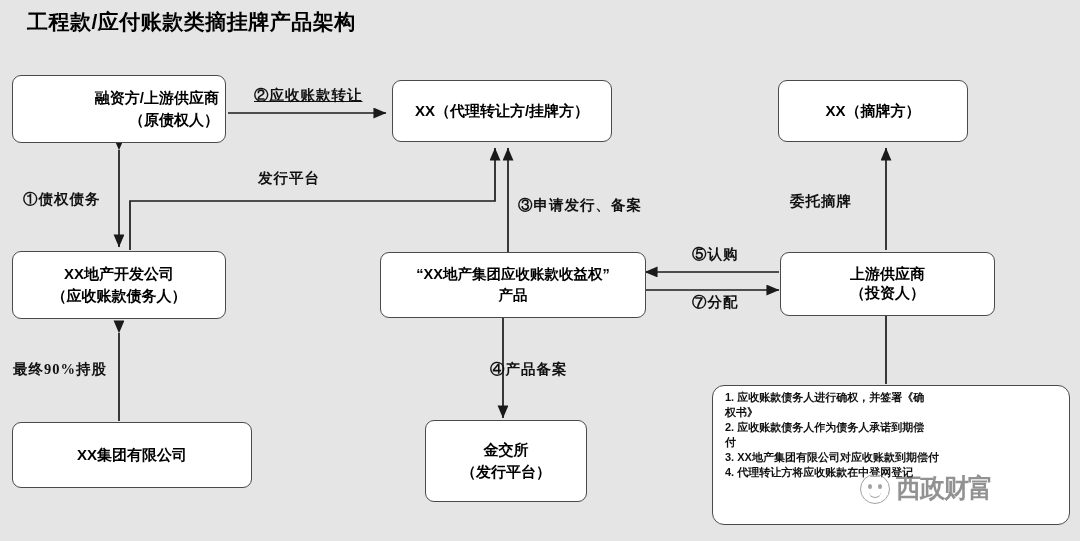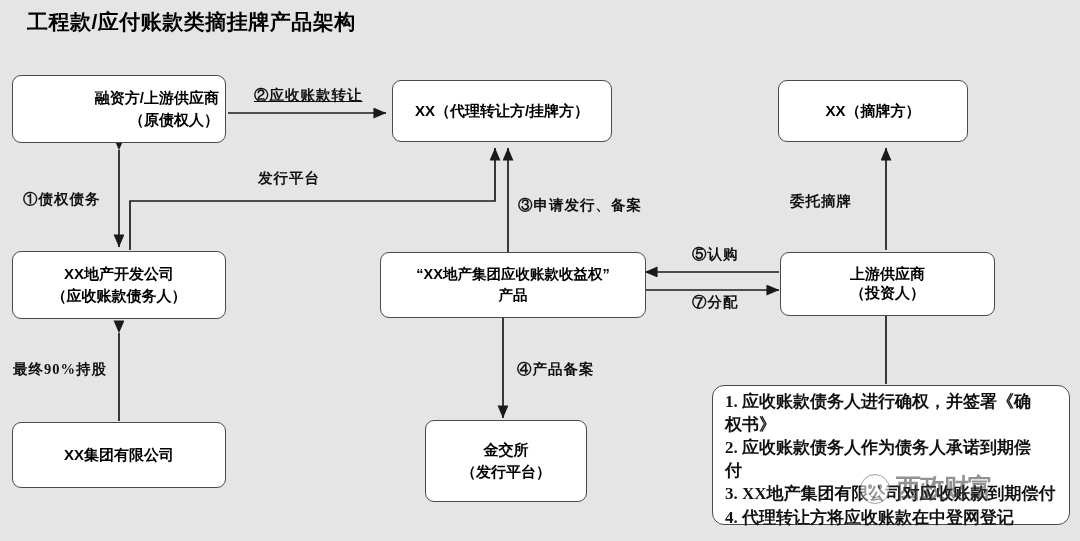--- a/index.html
+++ b/index.html
@@ -44,22 +44,22 @@
   }
   .node .ln{display:block;white-space:nowrap;}
   
   #note{
     position:absolute;
     box-sizing:border-box;
     border:1.6px solid #4a4a4a;
     border-radius:12px;
     background:#fff;
     padding:4px 10px 3px 12px;
-    font-family:Liberation Serif, serif;
-    font-size:17px;
+    font-family:Liberation Sans, sans-serif;
+    font-size:11px;
     font-weight:bold;
     line-height:1.36;
     color:#111;
   }
   #note .item{display:block;}
   
   .elabel{
     position:absolute;
     font-family:"Liberation Serif","DejaVu Serif",serif;
     font-size:14.5px;
@@ -169,36 +169,36 @@
   <div class="node" style="left:12px;  top:251px; width:214px; height:68px;">
     <span class="ln">XX地产开发公司</span>
     <span class="ln">（应收账款债务人）</span>
   </div>
 
   <div class="node" style="left:780px; top:252px; width:215px; height:64px; line-height:1.25;">
     <span class="ln">上游供应商</span>
     <span class="ln">（投资人）</span>
   </div>
 
-  <div class="node" style="left:12px;  top:422px; width:214px; height:66px;">
+  <div class="node" style="left:12px;  top:422px; width:240px; height:66px;">
     <span class="ln">XX集团有限公司</span>
   </div>
 
   <div class="node" style="left:425px; top:420px; width:162px; height:82px;">
     <span class="ln">金交所</span>
     <span class="ln">（发行平台）</span>
   </div>
 
   <div class="elabel" style="left:23px;  top:190px;">①债权债务</div>
 
   <div class="elabel" style="left:254px; top:86px;text-decoration:underline;">②应收账款转让</div>
 
   <div class="elabel" style="left:518px; top:196px;">③申请发行、备案</div>
 
-  <div class="elabel" style="left:517px; top:360px;font-family:Liberation Serif, serif;">④产品备案</div>
+  <div class="elabel" style="left:490px; top:360px;font-family:Liberation Serif, serif;">④产品备案</div>
 
   <div class="elabel" style="left:692px; top:245px;">⑤认购</div>
 
   <div class="elabel" style="left:258px; top:169px;">发行平台</div>
 
   <div class="elabel" style="left:692px; top:293px;">⑦分配</div>
 
   <div class="elabel" style="left:13px;  top:360px;">最终90%持股</div>
 
   <div class="elabel" style="left:790px; top:192px;">委托摘牌</div>

